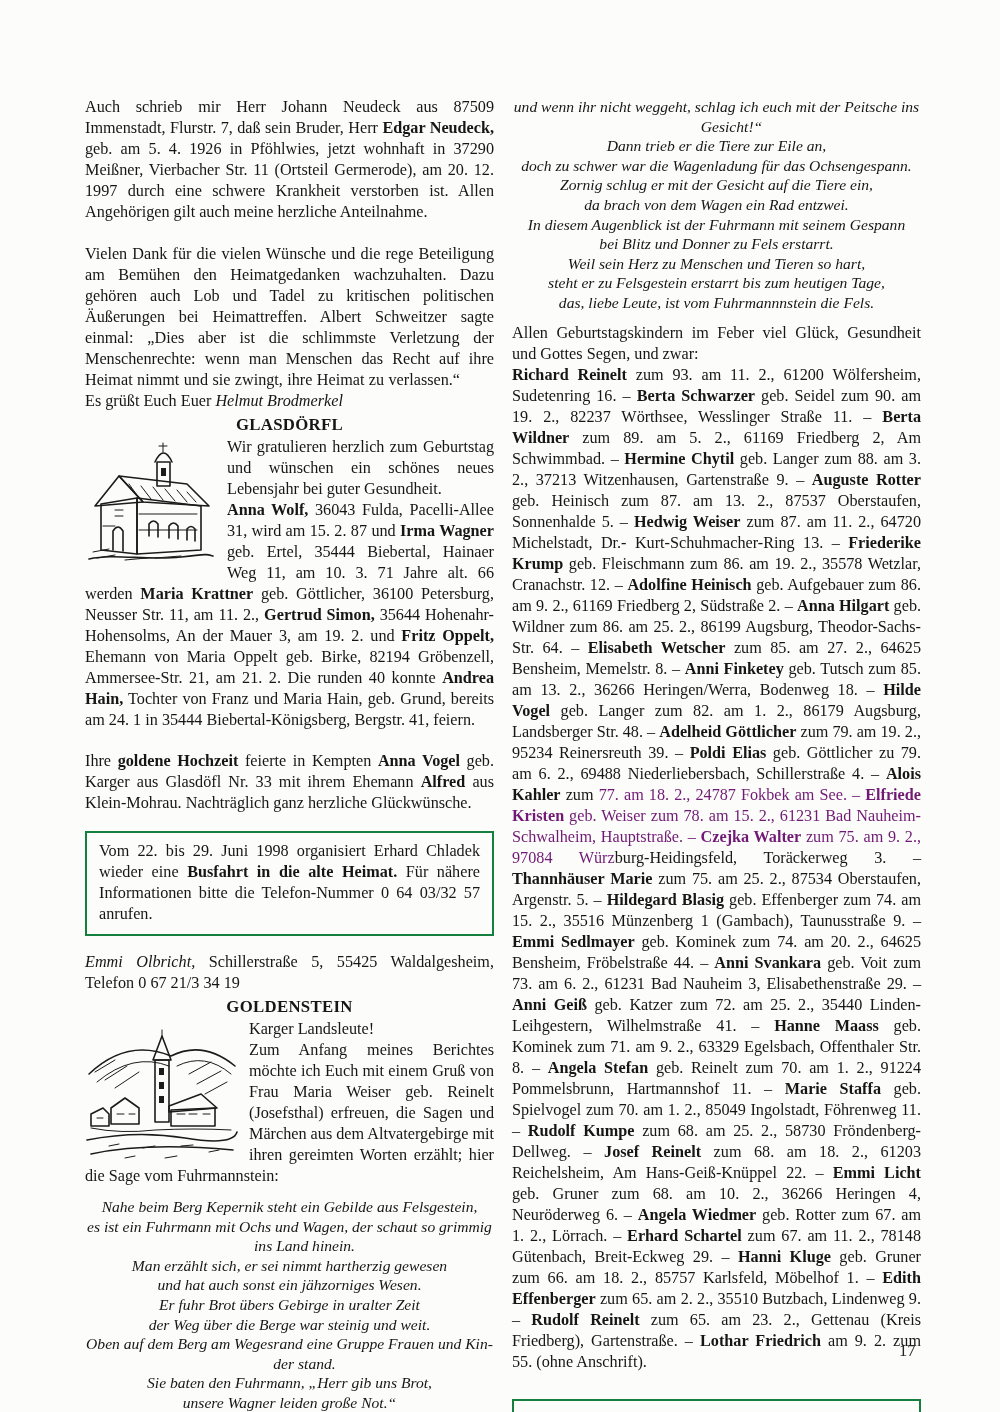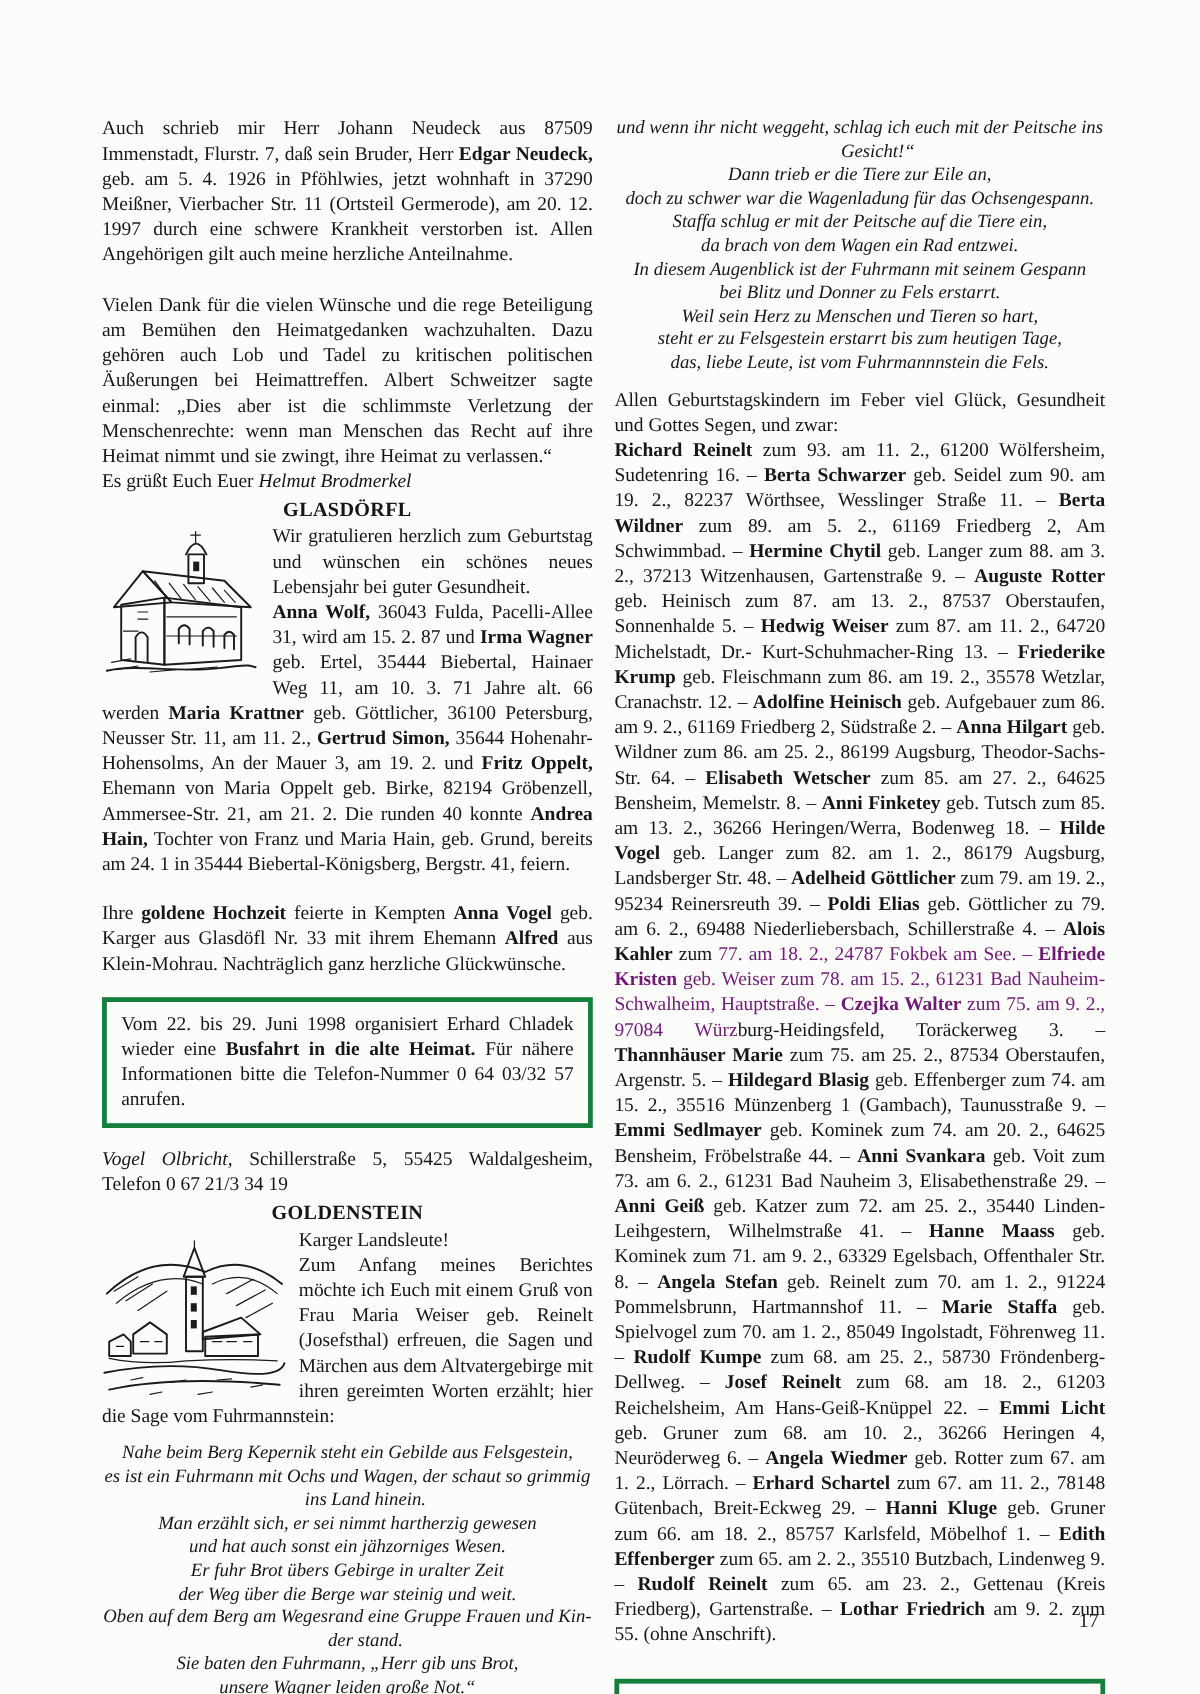--- a/index.html
+++ b/index.html
@@ -29,21 +29,21 @@
   .mt16 { margin-top:16px; }
   .mt14 { margin-top:14px; }
   .mt10 { margin-top:10px; }
   .heading {
     font-weight:700; text-align:center;
     margin:2px 0 2px; font-size:16.8px; letter-spacing:.3px;
   }
   .poem { font-style:italic; text-align:center; font-size:15.6px; line-height:19.6px; }
   .pline { white-space:nowrap; }
   .pline.ind { padding-left:30px; }
-  .box { border:4px solid #15803d; padding:8px 12px 9px; }
+  .box { border:2px solid #15803d; padding:8px 12px 9px; }
   .box.first { margin-top:17px; }
   .box.second { margin-top:26px; }
   .illus { float:left; margin:3px 10px 2px 0; }
   .illus svg { display:block; }
   .clearfix::after { content:""; display:block; clear:both; }
   .sketch { stroke:#1b1b1b; fill:none; stroke-width:1.6; stroke-linecap:round; stroke-linejoin:round; }
   .sketch-thin { stroke:#1b1b1b; fill:none; stroke-width:1; stroke-linecap:round; }
   .sketch-fill { fill:#1b1b1b; stroke:none; }
   .pagenum { position:absolute; left:899px; top:1341px; font-size:16.5px; color:#242424; }
 </style>
@@ -92,21 +92,21 @@
     </span>
     <span><span>Wir gratulieren herzlich zum Geburtstag und wünschen ein schönes neues Lebensjahr bei guter Gesundheit.</span><br><span class="b">Anna Wolf,</span><span> 36043 Fulda, Pacelli-Allee 31, wird am 15. 2. 87 und </span><span class="b">Irma Wagner</span><span> geb. Ertel, 35444 Biebertal, Hainaer Weg 11, am 10. 3. 71 Jahre alt. 66 werden </span><span class="b">Maria Krattner</span><span> geb. Göttlicher, 36100 Petersburg, Neusser Str. 11, am 11. 2., </span><span class="b">Gertrud Simon,</span><span> 35644 Hohenahr-Hohensolms, An der Mauer 3, am 19. 2. und </span><span class="b">Fritz Oppelt,</span><span> Ehemann von Maria Oppelt geb. Birke, 82194 Gröbenzell, Ammersee-Str. 21, am 21. 2. Die runden 40 konnte </span><span class="b">Andrea Hain,</span><span> Tochter von Franz und Maria Hain, geb. Grund, bereits am 24. 1 in 35444 Biebertal-Königsberg, Bergstr. 41, feiern.</span></span>
   </div>
 
   <p class="para mt20"><span>Ihre </span><span class="b">goldene Hochzeit</span><span> feierte in Kempten </span><span class="b">Anna Vogel</span><span> geb. Karger aus Glasdöfl Nr. 33 mit ihrem Ehemann </span><span class="b">Alfred</span><span> aus Klein-Mohrau. Nachträglich ganz herzliche Glückwünsche.</span></p>
 
   <div class="box first">
     <span><span>Vom 22. bis 29. Juni 1998 organisiert Erhard Chladek wieder eine </span><span class="b">Busfahrt in die alte Heimat.</span><span> Für nähere Informationen bitte die Telefon-Nummer 0 64 03/32 57 anrufen.</span></span>
   </div>
 
-  <p class="para mt16"><span class="i">Vogel Olbricht,</span><span> Schillerstraße 5, 55425 Waldalgesheim, Telefon 0 67 21/3 34 19</span></p>
+  <p class="para mt16"><span class="i">Emmi Olbricht,</span><span> Schillerstraße 5, 55425 Waldalgesheim, Telefon 0 67 21/3 34 19</span></p>
 
   <h3 class="heading mt14">GOLDENSTEIN</h3>
 
   <div class="para clearfix">
     <span class="illus">
       <svg width="154" height="142" viewBox="0 0 154 142" aria-hidden="true">
 
         <path class="sketch" d="M4 52 Q 42 16 86 34 Q 118 18 150 44"></path>
         <path class="sketch-thin" d="M12 60 Q 48 30 84 44 M92 44 Q 120 30 146 52"></path>
         <path class="sketch-thin" d="M10 50 l20 -12 M20 58 l22 -14 M30 66 l24 -16 M104 52 l22 -12 M112 62 l24 -13 M120 72 l22 -12"></path>
@@ -151,21 +151,21 @@
     </div>
 </div>
 
 <div class="col" id="col-right">
 
   <div class="poem">
       <div class="pline">und wenn ihr nicht weggeht, schlag ich euch mit der Peitsche ins</div>
       <div class="pline ind">Gesicht!“</div>
       <div class="pline">Dann trieb er die Tiere zur Eile an,</div>
       <div class="pline">doch zu schwer war die Wagenladung für das Ochsengespann.</div>
-      <div class="pline">Staffa schlug er mit der Peitsche auf die Tiere ein,</div>
+      <div class="pline">Zornig schlug er mit der Gesicht auf die Tiere ein,</div>
       <div class="pline">da brach von dem Wagen ein Rad entzwei.</div>
       <div class="pline">In diesem Augenblick ist der Fuhrmann mit seinem Gespann</div>
       <div class="pline">bei Blitz und Donner zu Fels erstarrt.</div>
       <div class="pline">Weil sein Herz zu Menschen und Tieren so hart,</div>
       <div class="pline">steht er zu Felsgestein erstarrt bis zum heutigen Tage,</div>
       <div class="pline">das, liebe Leute, ist vom Fuhrmannnstein die Fels.</div>
     </div>
 
   <p class="para mt10"><span>Allen Geburtstagskindern im Feber viel Glück, Gesundheit und Gottes Segen, und zwar:</span><br><span class="b">Richard Reinelt</span><span> zum 93. am 11. 2., 61200 Wölfersheim, Sudetenring 16. – </span><span class="b">Berta Schwarzer</span><span> geb. Seidel zum 90. am 19. 2., 82237 Wörthsee, Wesslinger Straße 11. – </span><span class="b">Berta Wildner</span><span> zum 89. am 5. 2., 61169 Friedberg 2, Am Schwimmbad. – </span><span class="b">Hermine Chytil</span><span> geb. Langer zum 88. am 3. 2., 37213 Witzenhausen, Gartenstraße 9. – </span><span class="b">Auguste Rotter</span><span> geb. Heinisch zum 87. am 13. 2., 87537 Oberstaufen, Sonnenhalde 5. – </span><span class="b">Hedwig Weiser</span><span> zum 87. am 11. 2., 64720 Michelstadt, Dr.- Kurt-Schuhmacher-Ring 13. – </span><span class="b">Friederike Krump</span><span> geb. Fleischmann zum 86. am 19. 2., 35578 Wetzlar, Cranachstr. 12. – </span><span class="b">Adolfine Heinisch</span><span> geb. Aufgebauer zum 86. am 9. 2., 61169 Friedberg 2, Südstraße 2. – </span><span class="b">Anna Hilgart</span><span> geb. Wildner zum 86. am 25. 2., 86199 Augsburg, Theodor-Sachs-Str. 64. – </span><span class="b">Elisabeth Wetscher</span><span> zum 85. am 27. 2., 64625 Bensheim, Memelstr. 8. – </span><span class="b">Anni Finketey</span><span> geb. Tutsch zum 85. am 13. 2., 36266 Heringen/Werra, Bodenweg 18. – </span><span class="b">Hilde Vogel</span><span> geb. Langer zum 82. am 1. 2., 86179 Augsburg, Landsberger Str. 48. – </span><span class="b">Adelheid Göttlicher</span><span> zum 79. am 19. 2., 95234 Reinersreuth 39. – </span><span class="b">Poldi Elias</span><span> geb. Göttlicher zu 79. am 6. 2., 69488 Niederliebersbach, Schillerstraße 4. – </span><span class="b">Alois Kahler</span><span> zum </span><span class="f">77. am 18. 2., 24787 Fokbek am See. – </span><span class="b f">Elfriede Kristen</span><span class="f"> geb. Weiser zum 78. am 15. 2., 61231 Bad Nauheim-Schwalheim, Hauptstraße. – </span><span class="b f">Czejka Walter</span><span class="f"> zum 75. am 9. 2., 97084 Würz</span><span>burg-Heidingsfeld, Toräckerweg 3. – </span><span class="b">Thannhäuser Marie</span><span> zum 75. am 25. 2., 87534 Oberstaufen, Argenstr. 5. – </span><span class="b">Hildegard Blasig</span><span> geb. Effenberger zum 74. am 15. 2., 35516 Münzenberg 1 (Gambach), Taunusstraße 9. – </span><span class="b">Emmi Sedlmayer</span><span> geb. Kominek zum 74. am 20. 2., 64625 Bensheim, Fröbelstraße 44. – </span><span class="b">Anni Svankara</span><span> geb. Voit zum 73. am 6. 2., 61231 Bad Nauheim 3, Elisabethenstraße 29. – </span><span class="b">Anni Geiß</span><span> geb. Katzer zum 72. am 25. 2., 35440 Linden-Leihgestern, Wilhelmstraße 41. – </span><span class="b">Hanne Maass</span><span> geb. Kominek zum 71. am 9. 2., 63329 Egelsbach, Offenthaler Str. 8. – </span><span class="b">Angela Stefan</span><span> geb. Reinelt zum 70. am 1. 2., 91224 Pommelsbrunn, Hartmannshof 11. – </span><span class="b">Marie Staffa</span><span> geb. Spielvogel zum 70. am 1. 2., 85049 Ingolstadt, Föhrenweg 11. – </span><span class="b">Rudolf Kumpe</span><span> zum 68. am 25. 2., 58730 Fröndenberg-Dellweg. – </span><span class="b">Josef Reinelt</span><span> zum 68. am 18. 2., 61203 Reichelsheim, Am Hans-Geiß-Knüppel 22. – </span><span class="b">Emmi Licht</span><span> geb. Gruner zum 68. am 10. 2., 36266 Heringen 4, Neuröderweg 6. – </span><span class="b">Angela Wiedmer</span><span> geb. Rotter zum 67. am 1. 2., Lörrach. – </span><span class="b">Erhard Schartel</span><span> zum 67. am 11. 2., 78148 Gütenbach, Breit-Eckweg 29. – </span><span class="b">Hanni Kluge</span><span> geb. Gruner zum 66. am 18. 2., 85757 Karlsfeld, Möbelhof 1. – </span><span class="b">Edith Effenberger</span><span> zum 65. am 2. 2., 35510 Butzbach, Lindenweg 9. – </span><span class="b">Rudolf Reinelt</span><span> zum 65. am 23. 2., Gettenau (Kreis Friedberg), Gartenstraße. – </span><span class="b">Lothar Friedrich</span><span> am 9. 2. zum 55. (ohne Anschrift).</span></p>
 

